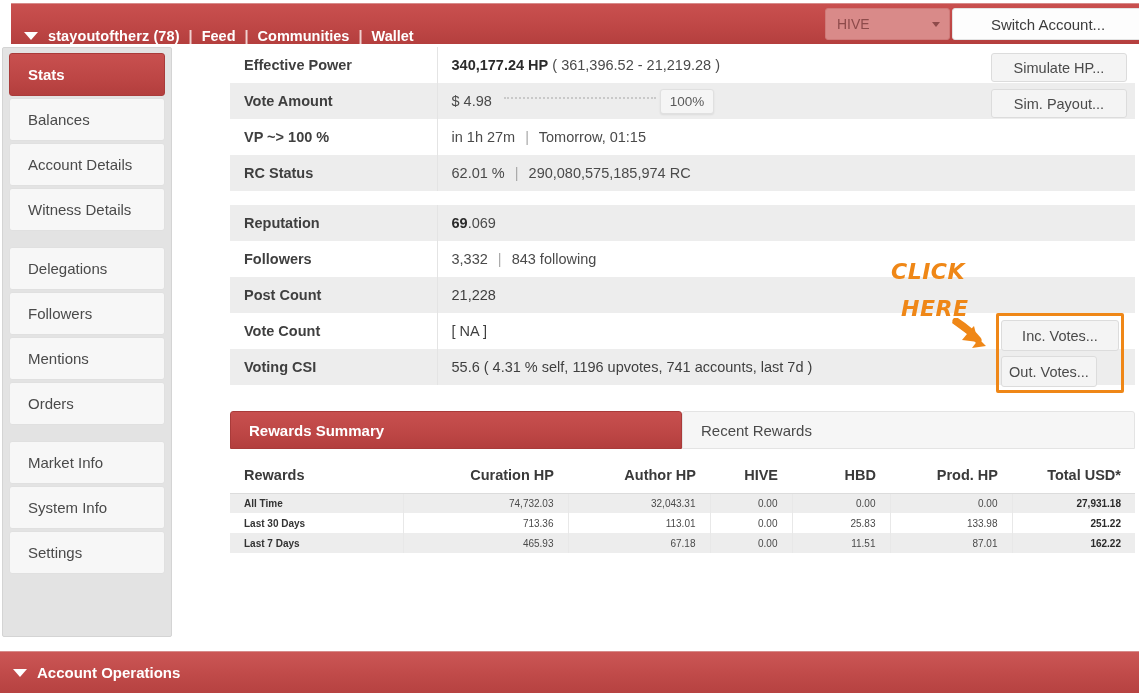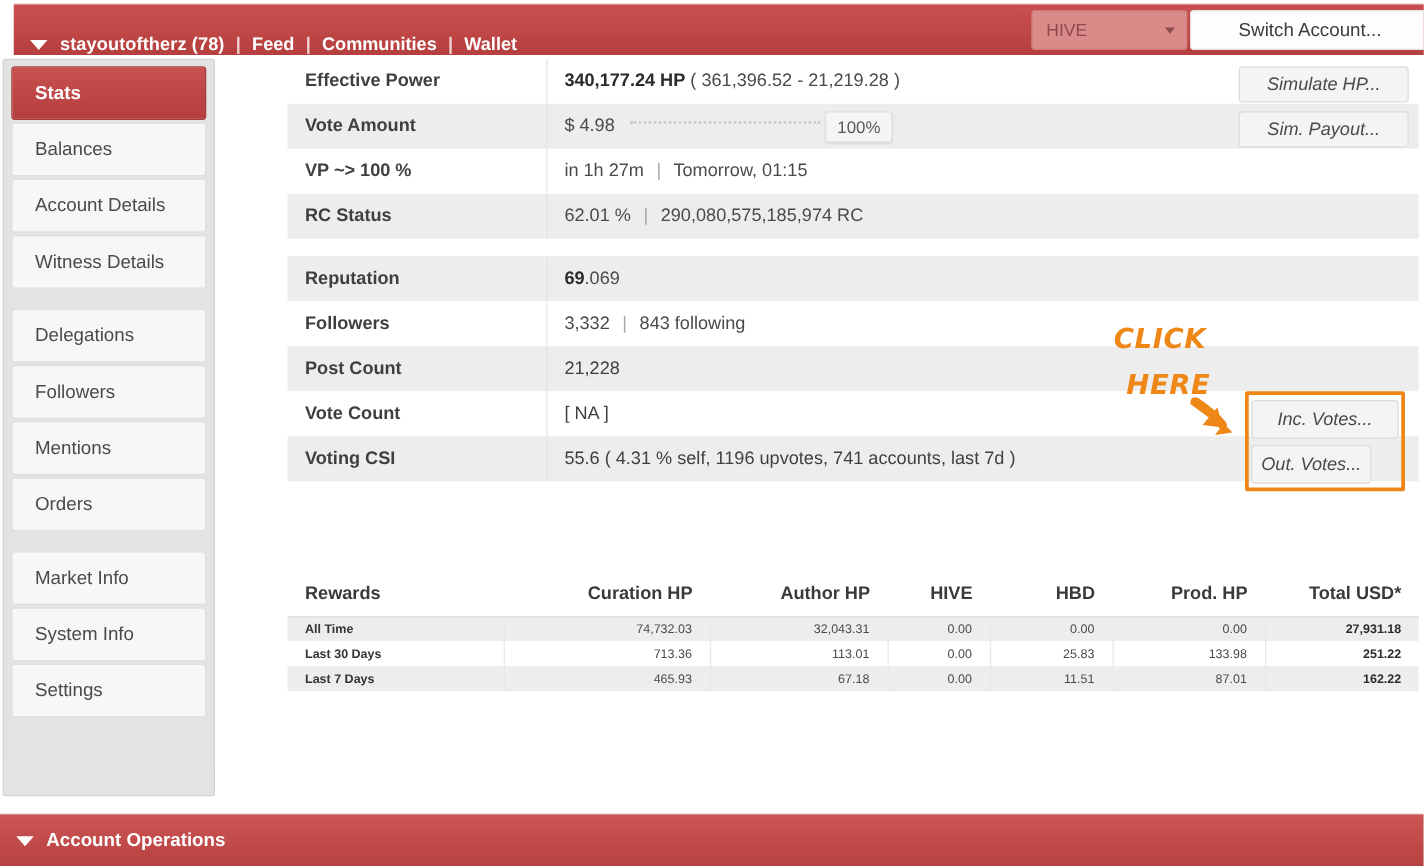--- a/index.html
+++ b/index.html
@@ -127,21 +127,20 @@
 
   
   .side-btn {
     position: absolute;
     background: #f4f4f4;
     border: 1px solid #dcdcdc;
     border-radius: 3px;
     font-size: 14.5px; color: #4a4a4a;
     display: flex; align-items: center; justify-content: center;
     cursor: pointer;
-    font-style: italic;
   }
   #btn-sim-hp  { left: 991px; top: 53px;  width: 136px; height: 29px; }
   #btn-sim-pay { left: 991px; top: 89px;  width: 136px; height: 29px; }
   #btn-inc-vot { left: 1001px; top: 320px; width: 118px; height: 31px; }
   #btn-out-vot { left: 1001px; top: 356px; width: 96px; height: 31px; }
 
   
   .anno-box {
     position: absolute; left: 996px; top: 313px;
     width: 128px; height: 80px;
@@ -359,20 +358,28 @@
 
   <div class="anno-box"></div>
   <div class="anno-text" id="anno-click">CLICK</div>
   <div class="anno-text" id="anno-here">HERE</div>
   <svg class="anno-arrow" width="56" height="40" viewBox="0 0 56 40">
     <path d="M6 2 L20 14 L26 8 L30 24 L14 22 L19 16 L4 5 Z" fill="#ef8717"></path>
     <path d="M8 3 Q22 12 30 22" stroke="#ef8717" stroke-width="7" fill="none" stroke-linecap="round"></path>
     <path d="M24 14 L38 28 L24 30 L30 22 Z" fill="#ef8717"></path>
   </svg>
 
+  <div class="tabs">
+    <div class="tab active">
+      <span>Rewards Summary</span>
+    </div>
+    <div class="tab inactive">
+      <span>Recent Rewards</span>
+    </div>
+  </div>
 
   <div class="rewards">
     <table class="rw">
       <colgroup>
         <col style="width:173px">
           <col style="width:165px">
           <col style="width:142px">
         <col style="width:82px">
           <col style="width:98px">
           <col style="width:122px">

